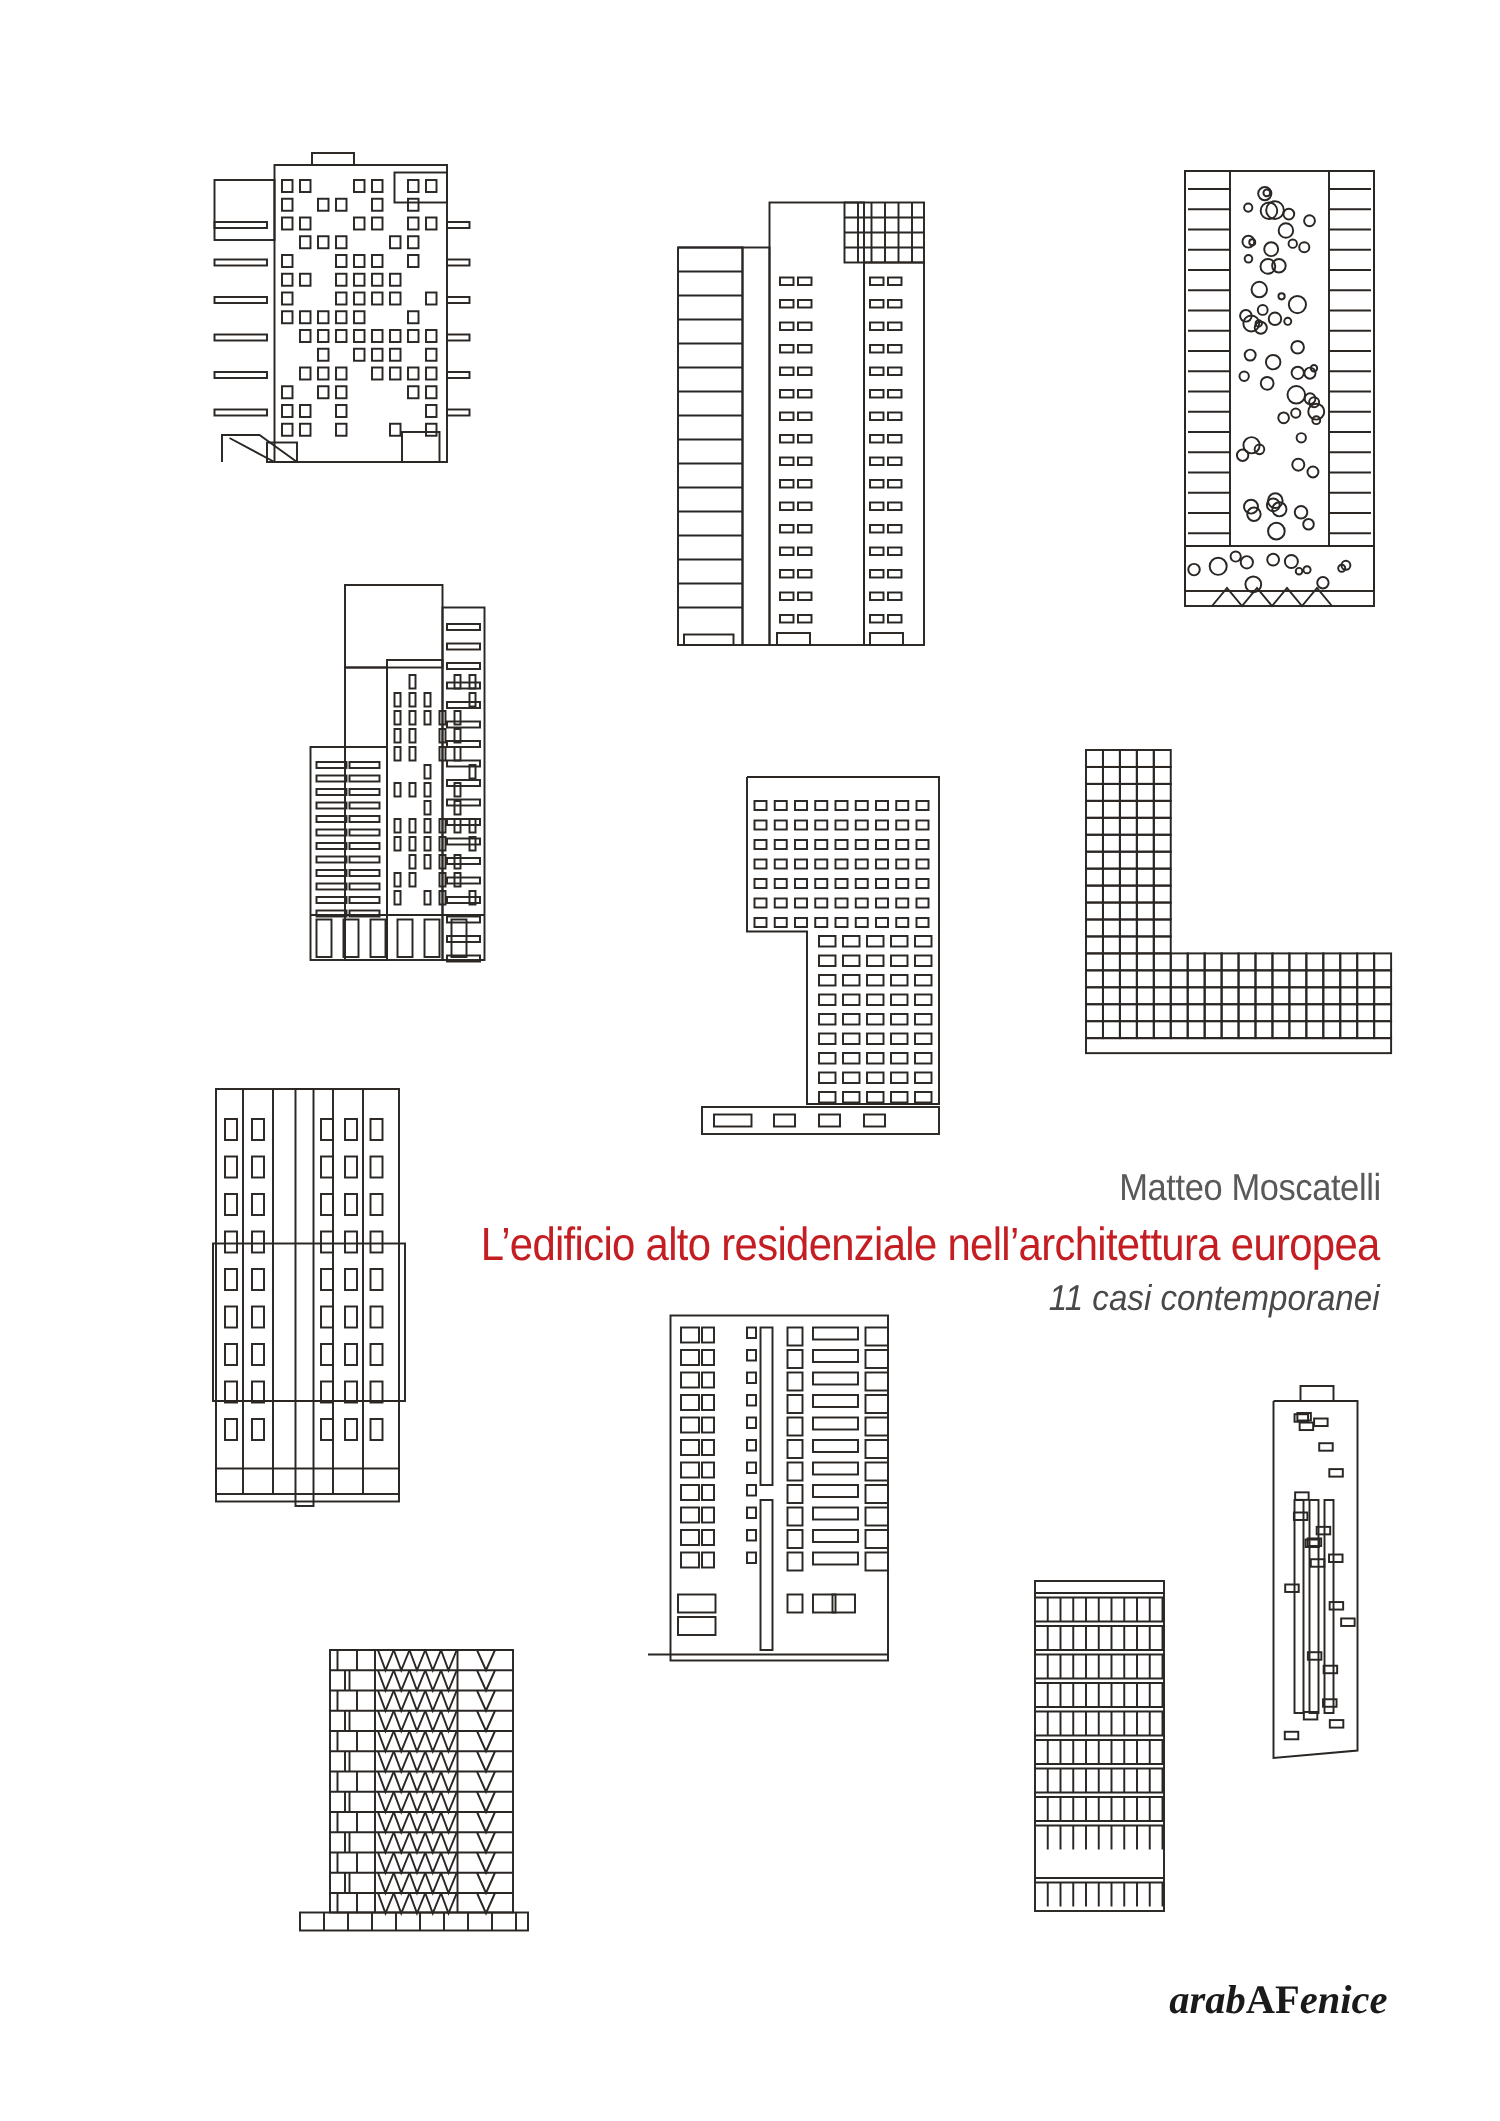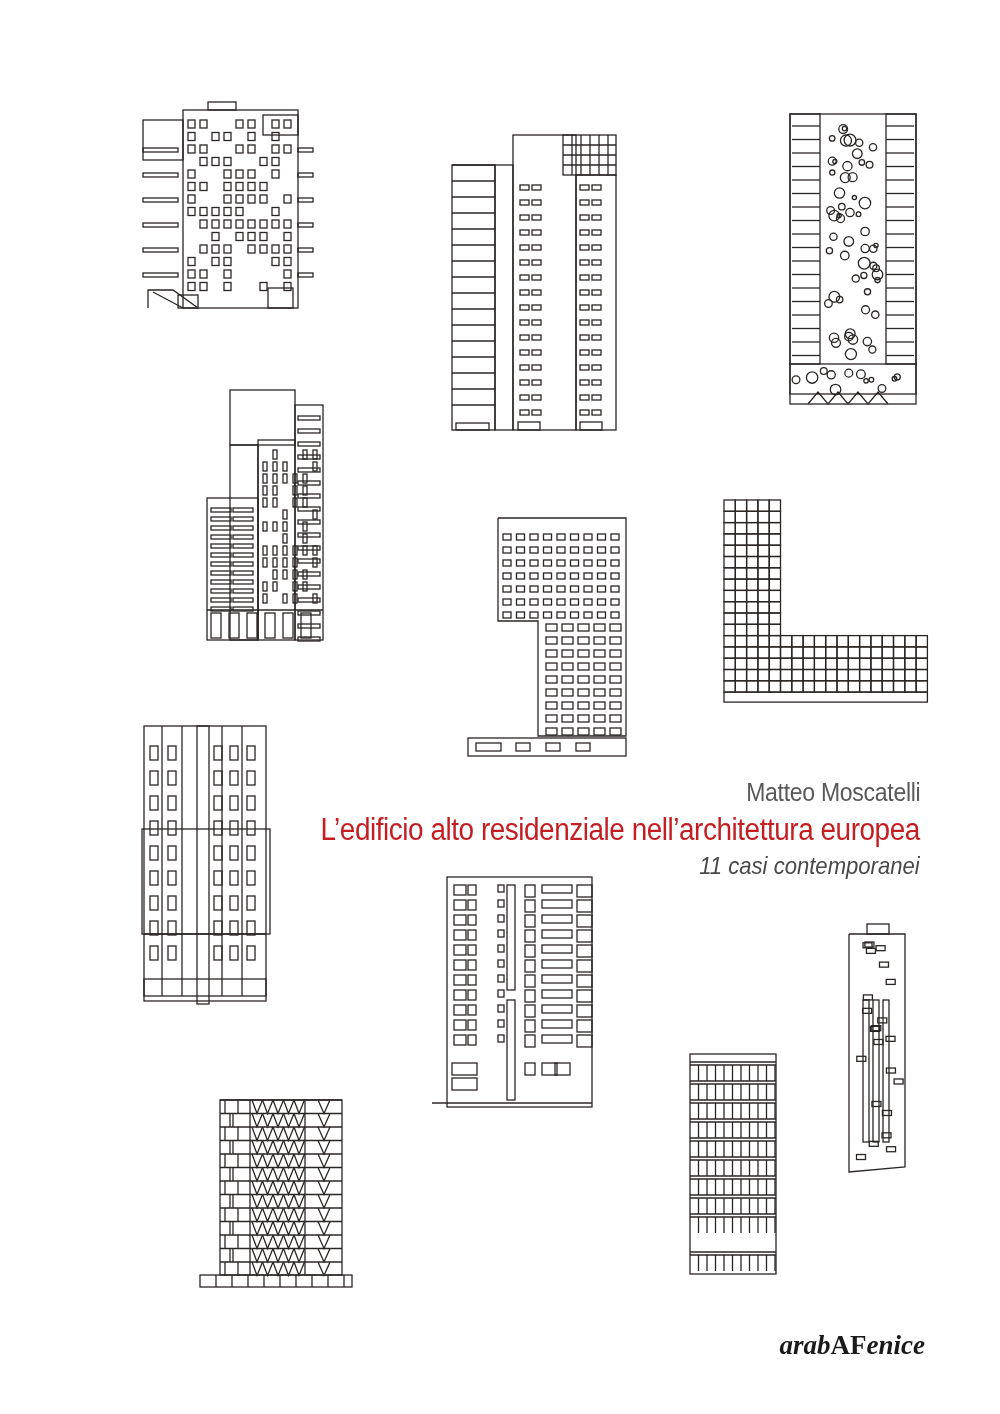--- a/index.html
+++ b/index.html
@@ -3,21 +3,21 @@
 <meta charset="utf-8">
 <style>
   html, body { margin: 0; padding: 0; background: #ffffff; }
   body { width: 1000px; height: 1414px; position: relative; overflow: hidden; font-family: "Liberation Sans", sans-serif; }
   .bld { position: absolute; }
   .bld svg { display: block; overflow: visible; }
   .bld svg * { fill: none; stroke: #2a2624; stroke-width: 1.3; }
   .author { position: absolute; right: 80px; top: 778px; font-size: 25px; color: #5a5858; letter-spacing: -0.3px; transform: scaleX(0.92); transform-origin: right; white-space: nowrap; }
   .title { position: absolute; right: 80px; top: 812px; font-size: 31px; color: #c41e23; letter-spacing: -0.5px; transform: scaleX(0.9); transform-origin: right; white-space: nowrap; }
   .subtitle { position: absolute; right: 80px; top: 852px; font-size: 24px; color: #4a4848; font-style: italic; transform: scaleX(0.92); transform-origin: right; white-space: nowrap; }
-  .publisher { position: absolute; right: 75px; top: 1318px; font-family: "Liberation Serif", serif; font-size: 27px; color: #1a1a1a; font-style: italic; font-weight: bold; white-space: nowrap; margin-top: 12px; }
+  .publisher { position: absolute; right: 75px; top: 1318px; font-family: "Liberation Serif", serif; font-size: 27px; color: #1a1a1a; font-style: italic; font-weight: bold; white-space: nowrap; }
   .publisher .caps { font-style: normal; }
 </style>
 </head>
 <body>
 
 <div class="bld" style="left:148px;top:100px;">
   <svg width="140" height="210" id="b1">
     <rect x="35" y="10" width="115" height="198"></rect>
     <rect x="60" y="2" width="28" height="8"></rect>
     <rect x="-5" y="20" width="40" height="40"></rect>

